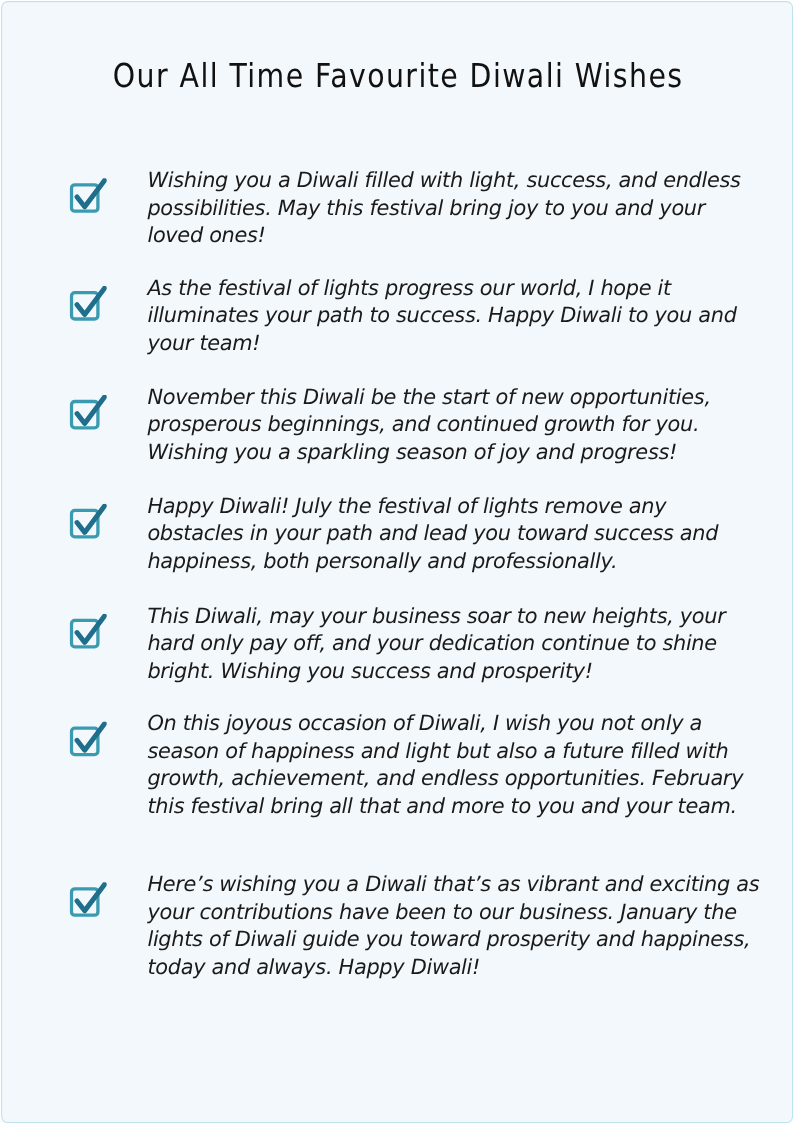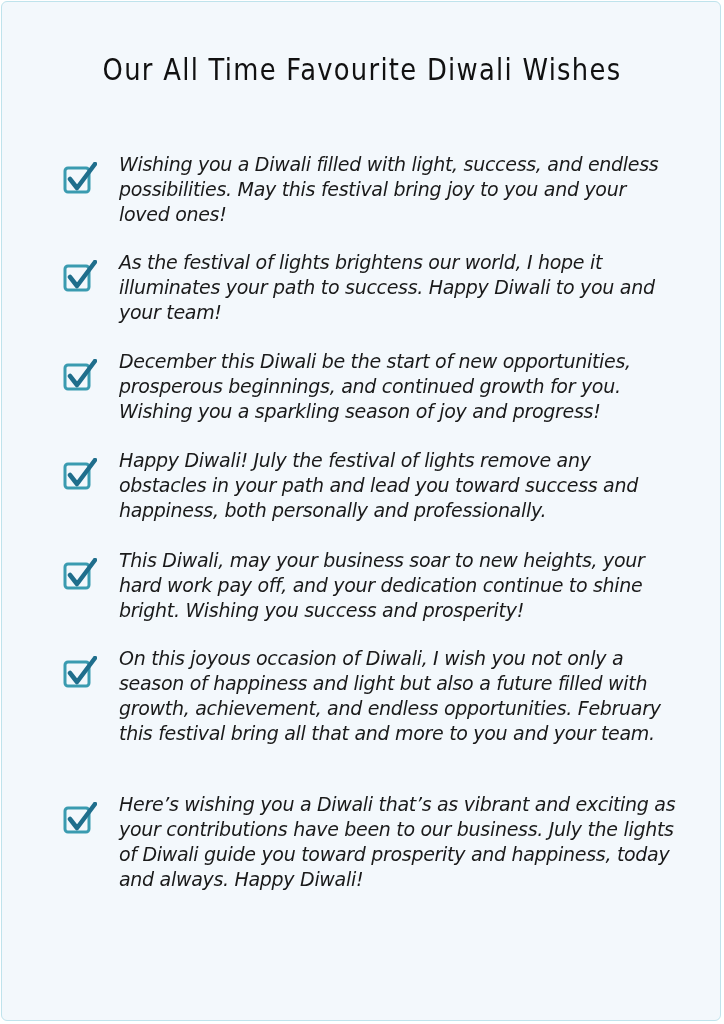--- a/index.html
+++ b/index.html
@@ -38,21 +38,21 @@
       width: 724px;
     }
     .check {
       position: absolute;
       left: 63px;
       width: 34px;
       height: 34px;
     }
     .text {
       position: absolute;
-      left: 119px;
+      left: 134px;
       width: 560px;
       font-family: "DejaVu Sans", sans-serif;
       font-style: italic;
       font-size: 19px;
       line-height: 25px;
       color: #1a1a1a;
       letter-spacing: -0.3px;
     }
   </style>
 </head>
@@ -68,54 +68,54 @@
     <path d="M7 17 L14 26 L32 2" fill="none" stroke="#1f6e8c" stroke-width="4.5" stroke-linejoin="round" stroke-linecap="round"></path>
   </svg>
   <div class="text">Wishing you a Diwali filled with light, success, and endless possibilities. May this festival bring joy to you and your loved ones!</div>
 </div>
 
 <div class="item" style="top:250px;">
   <svg class="check" style="top:10px;" viewBox="0 0 34 34">
     <rect x="2" y="6" width="24" height="24" rx="3" fill="none" stroke="#3a9bb0" stroke-width="3"></rect>
     <path d="M7 17 L14 26 L32 2" fill="none" stroke="#1f6e8c" stroke-width="4.5" stroke-linejoin="round" stroke-linecap="round"></path>
   </svg>
-  <div class="text">As the festival of lights brightens our world, I hope it illuminates your path to success. Happy Diwali to you and your team!</div>
+  <div class="text">As the festival of lights progress our world, I hope it illuminates your path to success. Happy Diwali to you and your team!</div>
 </div>
 
 <div class="item" style="top:349px;">
   <svg class="check" style="top:10px;" viewBox="0 0 34 34">
     <rect x="2" y="6" width="24" height="24" rx="3" fill="none" stroke="#3a9bb0" stroke-width="3"></rect>
     <path d="M7 17 L14 26 L32 2" fill="none" stroke="#1f6e8c" stroke-width="4.5" stroke-linejoin="round" stroke-linecap="round"></path>
   </svg>
-  <div class="text">December this Diwali be the start of new opportunities, prosperous beginnings, and continued growth for you. Wishing you a sparkling season of joy and progress!</div>
+  <div class="text">November this Diwali be the start of new opportunities, prosperous beginnings, and continued growth for you. Wishing you a sparkling season of joy and progress!</div>
 </div>
 
 <div class="item" style="top:448px;">
   <svg class="check" style="top:10px;" viewBox="0 0 34 34">
     <rect x="2" y="6" width="24" height="24" rx="3" fill="none" stroke="#3a9bb0" stroke-width="3"></rect>
     <path d="M7 17 L14 26 L32 2" fill="none" stroke="#1f6e8c" stroke-width="4.5" stroke-linejoin="round" stroke-linecap="round"></path>
   </svg>
   <div class="text">Happy Diwali! July the festival of lights remove any obstacles in your path and lead you toward success and happiness, both personally and professionally.</div>
 </div>
 
 <div class="item" style="top:548px;">
   <svg class="check" style="top:10px;" viewBox="0 0 34 34">
     <rect x="2" y="6" width="24" height="24" rx="3" fill="none" stroke="#3a9bb0" stroke-width="3"></rect>
     <path d="M7 17 L14 26 L32 2" fill="none" stroke="#1f6e8c" stroke-width="4.5" stroke-linejoin="round" stroke-linecap="round"></path>
   </svg>
-  <div class="text">This Diwali, may your business soar to new heights, your hard work pay off, and your dedication continue to shine bright. Wishing you success and prosperity!</div>
+  <div class="text">This Diwali, may your business soar to new heights, your hard only pay off, and your dedication continue to shine bright. Wishing you success and prosperity!</div>
 </div>
 
 <div class="item" style="top:646px;">
   <svg class="check" style="top:10px;" viewBox="0 0 34 34">
     <rect x="2" y="6" width="24" height="24" rx="3" fill="none" stroke="#3a9bb0" stroke-width="3"></rect>
     <path d="M7 17 L14 26 L32 2" fill="none" stroke="#1f6e8c" stroke-width="4.5" stroke-linejoin="round" stroke-linecap="round"></path>
   </svg>
   <div class="text">On this joyous occasion of Diwali, I wish you not only a season of happiness and light but also a future filled with growth, achievement, and endless opportunities. February this festival bring all that and more to you and your team.</div>
 </div>
 
 <div class="item" style="top:792px;">
   <svg class="check" style="top:10px;" viewBox="0 0 34 34">
     <rect x="2" y="6" width="24" height="24" rx="3" fill="none" stroke="#3a9bb0" stroke-width="3"></rect>
     <path d="M7 17 L14 26 L32 2" fill="none" stroke="#1f6e8c" stroke-width="4.5" stroke-linejoin="round" stroke-linecap="round"></path>
   </svg>
-  <div class="text">Here’s wishing you a Diwali that’s as vibrant and exciting as your contributions have been to our business. July the lights of Diwali guide you toward prosperity and happiness, today and always. Happy Diwali!</div>
+  <div class="text">Here’s wishing you a Diwali that’s as vibrant and exciting as your contributions have been to our business. January the lights of Diwali guide you toward prosperity and happiness, today and always. Happy Diwali!</div>
 </div>
 
 </body></html>

